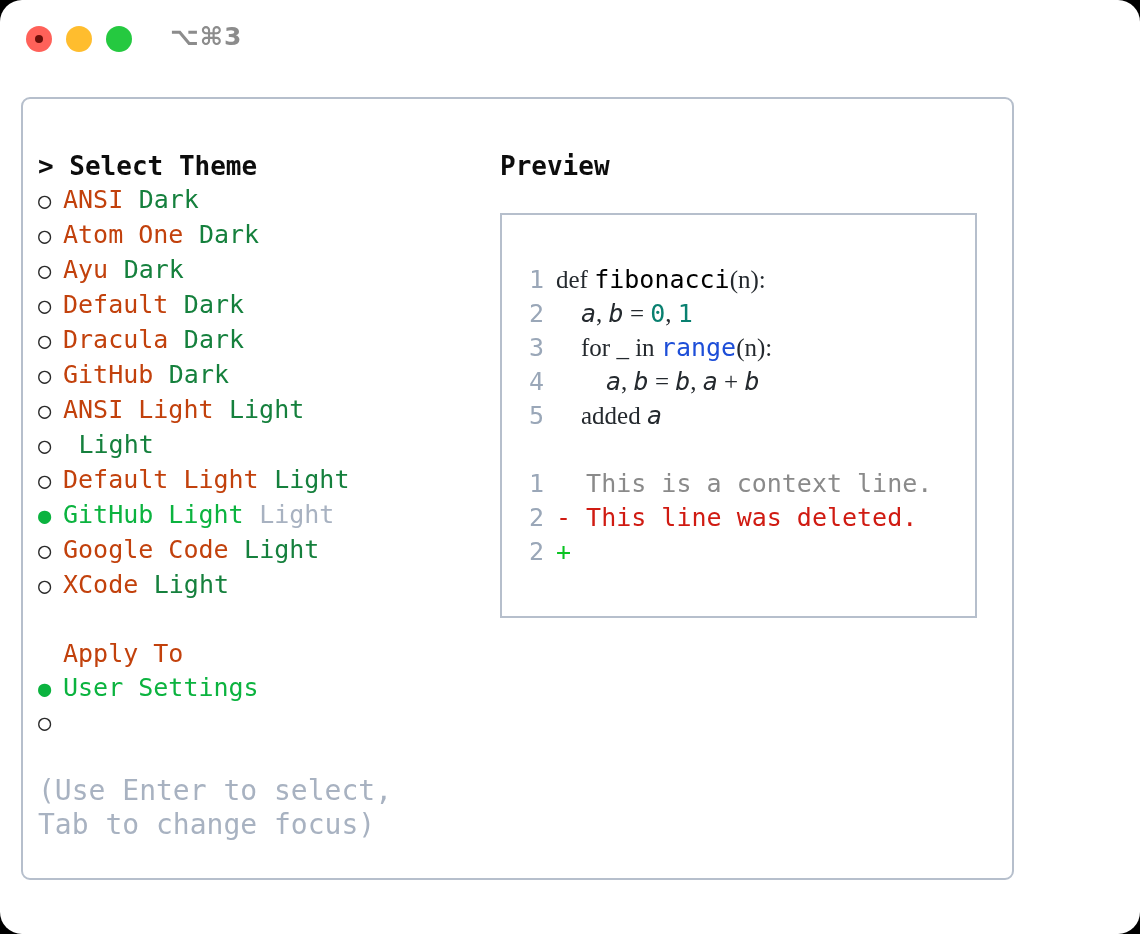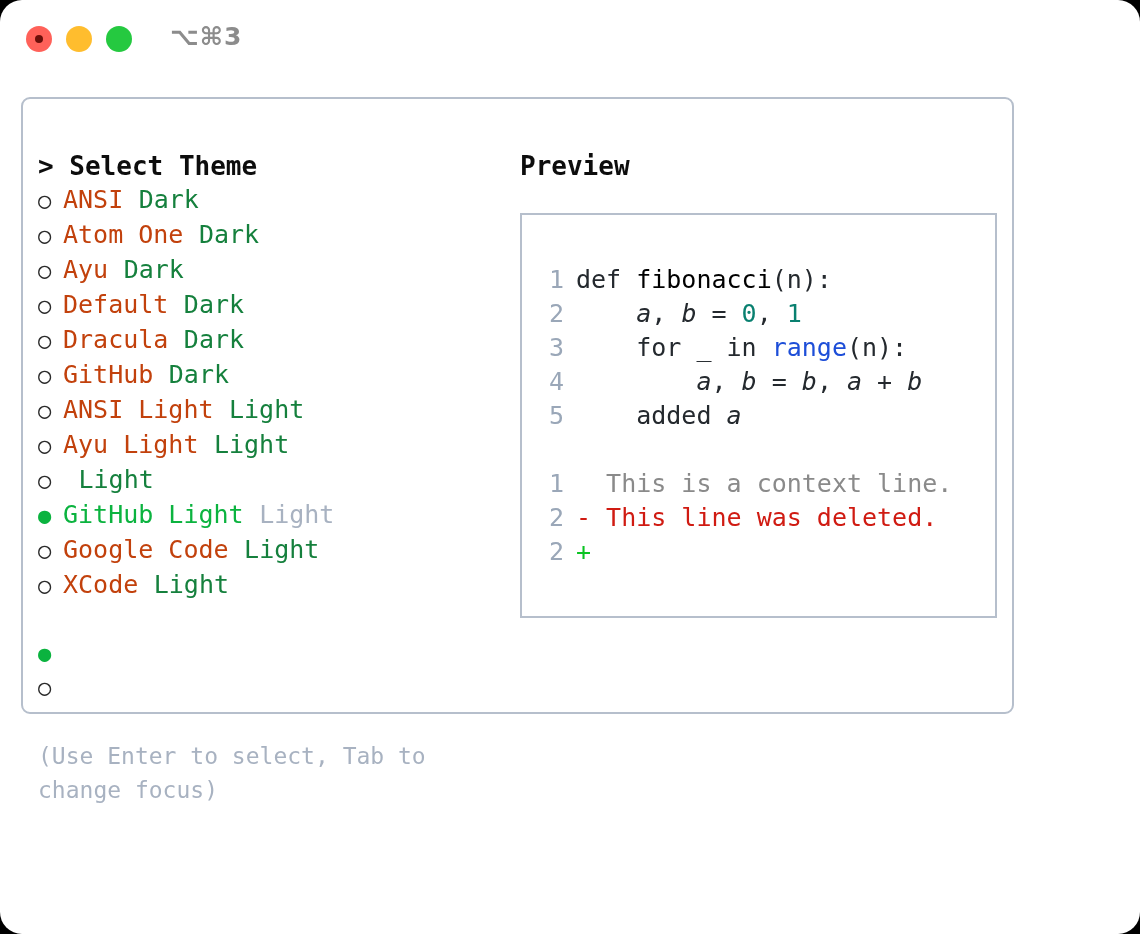--- a/index.html
+++ b/index.html
@@ -76,21 +76,21 @@
     letter-spacing: 1px;
     white-space: pre;
   }
 
   
   .panel {
     position: absolute;
     left: 21px;
     top: 97px;
     width: 993px;
-    height: 617px;
+    height: 783px;
     border: 2px solid #b6bfcc;
     border-radius: 9px;
     box-sizing: border-box;
     background: #ffffff;
   }
 
   .cols {
     position: absolute;
     left: 0;
     top: 0;
@@ -99,21 +99,21 @@
   }
 
   .left-col {
     position: absolute;
     left: 15px;
     top: 50px;
     width: 450px;
   }
   .right-col {
     position: absolute;
-    left: 497px;
+    left: 477px;
     top: 50px;
     width: 500px;
   }
 
   
   .section-header {
     font-size: 26px;
     font-weight: bold;
     color: #0d0d0d;
     white-space: pre;
@@ -152,21 +152,21 @@
     display: flex;
     font-size: 25px;
     line-height: 34px;
     white-space: pre;
     color: #2b2b2b;
   }
   .subheader .bullet { color: transparent; }
 
   .hint {
     margin-top: 34px;
-    font-size: 23px;
+    font-size: 28px;
     line-height: 34px;
     color: #a8b2c1;
     width: 420px;
   }
 
   
   .preview-title {
     font-size: 26px;
     font-weight: bold;
     color: #0d0d0d;
@@ -195,21 +195,21 @@
     text-align: right;
     color: #9aa7b8;
     margin-right: 12px;
   }
   .marker {
     flex: 0 0 14px;
     white-space: pre;
   }
   .code-text { white-space: pre; }
 
-  .tok-plain { color: #24292e; }
+  .tok-plain { color: #24292e; font-family: Liberation Serif, serif; }
   .tok-fn    { color: #000000; text-align: right; }
   .tok-num   { color: #098070; }
   .tok-call  { color: #1d4ed8; }
   .tok-var   { color: #24292e; font-style: italic; }
 
   .diff-gap { height: 34px; }
   .diff-context { color: #8a8a8a; }
   .diff-del     { color: #d01b12; }
   .diff-add     { color: #0bc423; }
   .diff-context .marker { color: #8a8a8a; }
@@ -237,32 +237,36 @@
         <div class="section-header">&gt; Select Theme</div>
 
         <div class="list">
             <div class="row"><span class="bullet">○</span><span class="label">ANSI</span><span class="variant">Dark</span></div>
             <div class="row"><span class="bullet">○</span><span class="label">Atom One</span><span class="variant">Dark</span></div>
             <div class="row"><span class="bullet">○</span><span class="label">Ayu</span><span class="variant">Dark</span></div>
             <div class="row"><span class="bullet">○</span><span class="label">Default</span><span class="variant">Dark</span></div>
             <div class="row"><span class="bullet">○</span><span class="label">Dracula</span><span class="variant">Dark</span></div>
             <div class="row"><span class="bullet">○</span><span class="label">GitHub</span><span class="variant">Dark</span></div>
             <div class="row"><span class="bullet">○</span><span class="label">ANSI Light</span><span class="variant">Light</span></div>
-            <div class="row"><span class="bullet">○</span><span class="label">Ayu Light</span><span class="variant">Light</span></div>
             <div class="row"><span class="bullet">○</span><span class="variant">Light</span></div>
+            <div class="row"><span class="bullet">○</span><span class="label">Default Light</span><span class="variant">Light</span></div>
             <div class="row selected"><span class="bullet">●</span><span class="label">GitHub Light</span><span class="variant">Light</span></div>
             <div class="row"><span class="bullet">○</span><span class="label">Google Code</span><span class="variant">Light</span></div>
             <div class="row"><span class="bullet">○</span><span class="label">XCode</span><span class="variant">Light</span></div>
           </div>
 
         <div class="group-gap"></div>
 
+        <div class="subheader">
+          <span class="bullet">○</span>
+          <span class="label">Apply To</span>
+        </div>
 
         <div class="list">
-            <div class="row selected"><span class="bullet">●</span></div>
+            <div class="row selected"><span class="bullet">●</span><span class="label">User Settings</span></div>
             <div class="row"><span class="bullet">○</span></div>
           </div>
 
         <div class="hint">(Use Enter to select, Tab to change focus)</div>
       </div>
 
       <div class="right-col">
         <div class="preview-title">Preview</div>
 
         <div class="preview-box">

